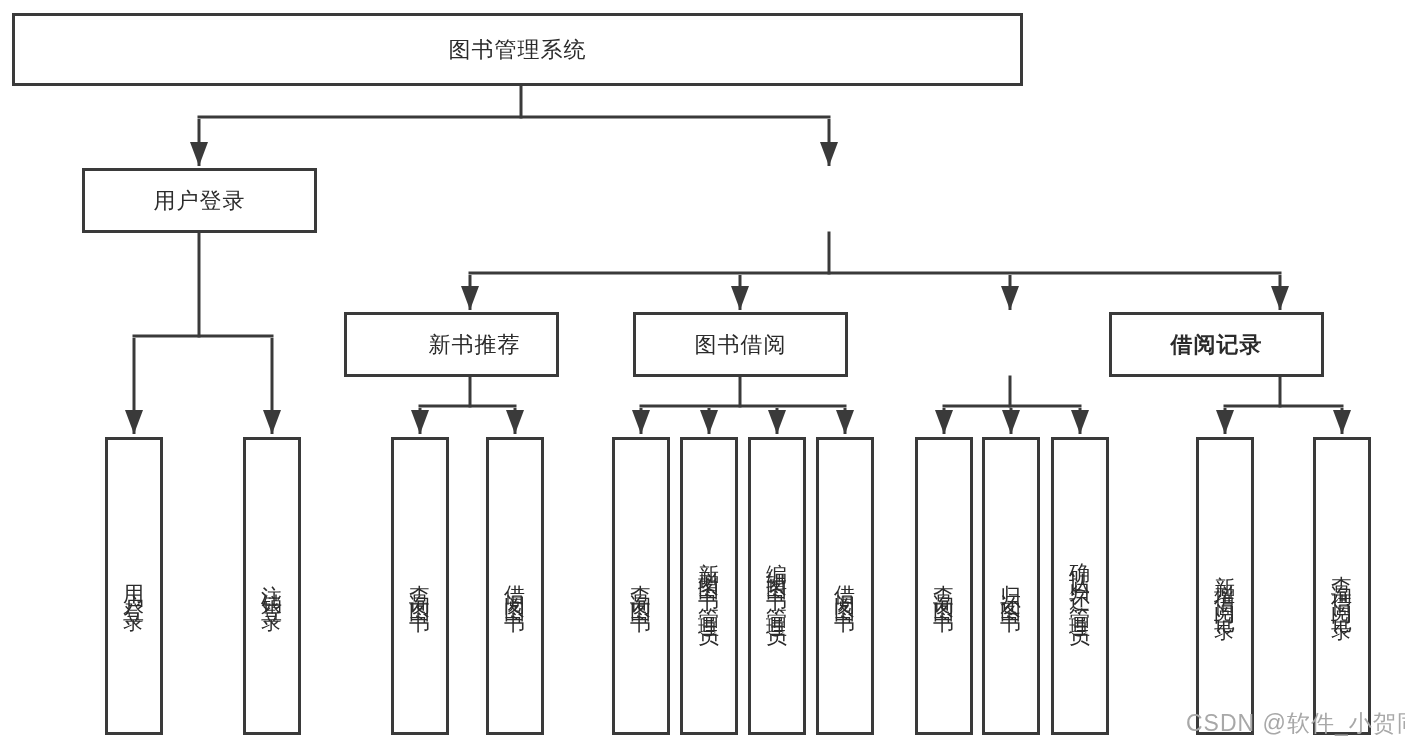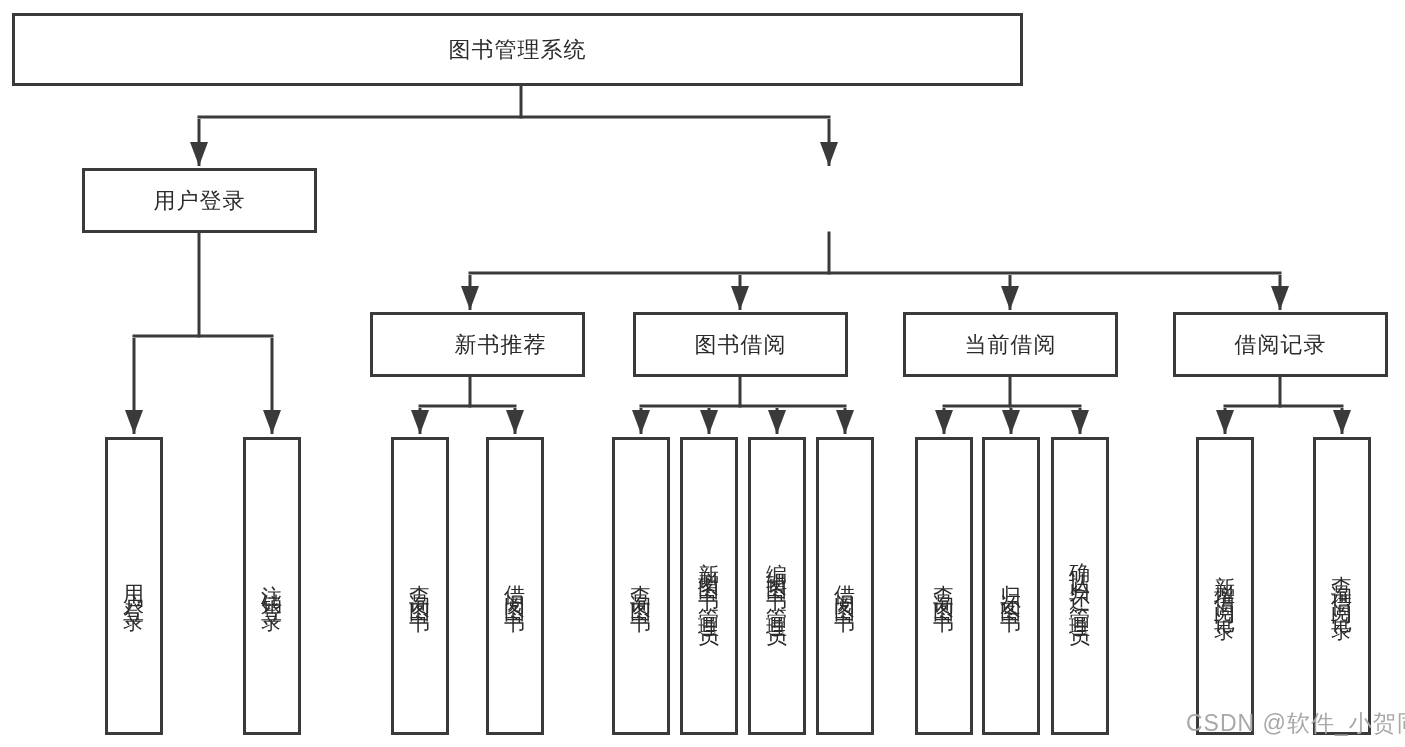--- a/index.html
+++ b/index.html
@@ -103,24 +103,23 @@
     <path class="aseg" d="M1011,408 L1011,434" marker-end="url(#arrow)"></path>
     <path class="aseg" d="M1080,408 L1080,434" marker-end="url(#arrow)"></path>
     <path class="aseg" d="M1225,408 L1225,434" marker-end="url(#arrow)"></path>
     <path class="aseg" d="M1342,408 L1342,434" marker-end="url(#arrow)"></path>
   </svg>
 
   <div class="node h-node" style="left:12px; top:13px; width:1011px; height:73px;">图书管理系统</div>
 
   <div class="node h-node lvl2" style="left:82px;">用户登录</div>
 
-  <div class="node h-node lvl3" style="left:370px;padding-left:46px;">新书推荐</div>
+  <div class="node h-node lvl3" style="left:344px;padding-left:46px;">新书推荐</div>
   <div class="node h-node lvl3" style="left:633px;">图书借阅</div>
-  <div class="node h-node lvl3" style="left:903px;">当前借阅</div>
-  <div class="node h-node lvl3" style="left:1173px;">借阅记录</div>
+  <div class="node h-node lvl3" style="left:1109px;font-weight:bold;">借阅记录</div>
 
   <div class="node leaf" style="left:105px;">
     <span class="vtext">用户登录</span>
   </div>
   <div class="node leaf" style="left:243px;">
     <span class="vtext">注销登录</span>
   </div>
 
   <div class="node leaf" style="left:391px;">
     <span class="vtext">查询图书</span>

